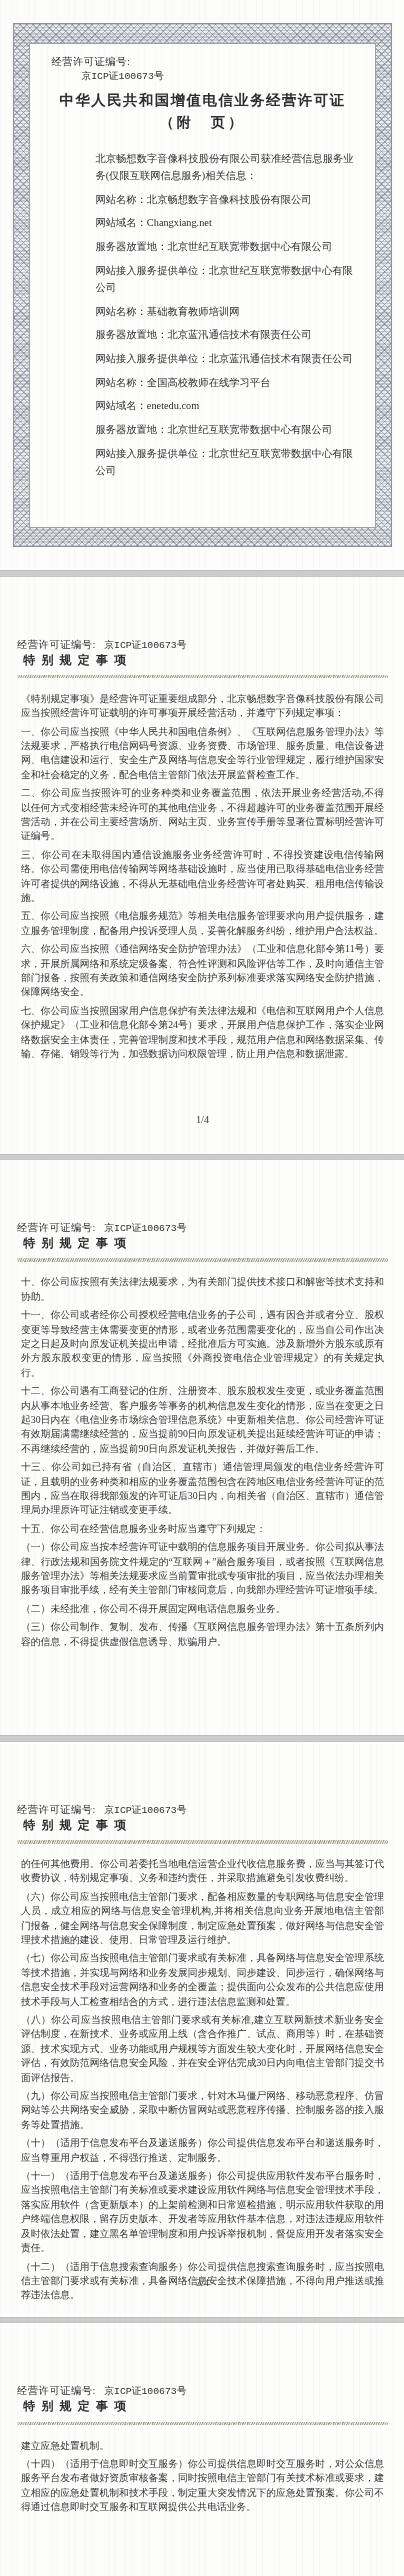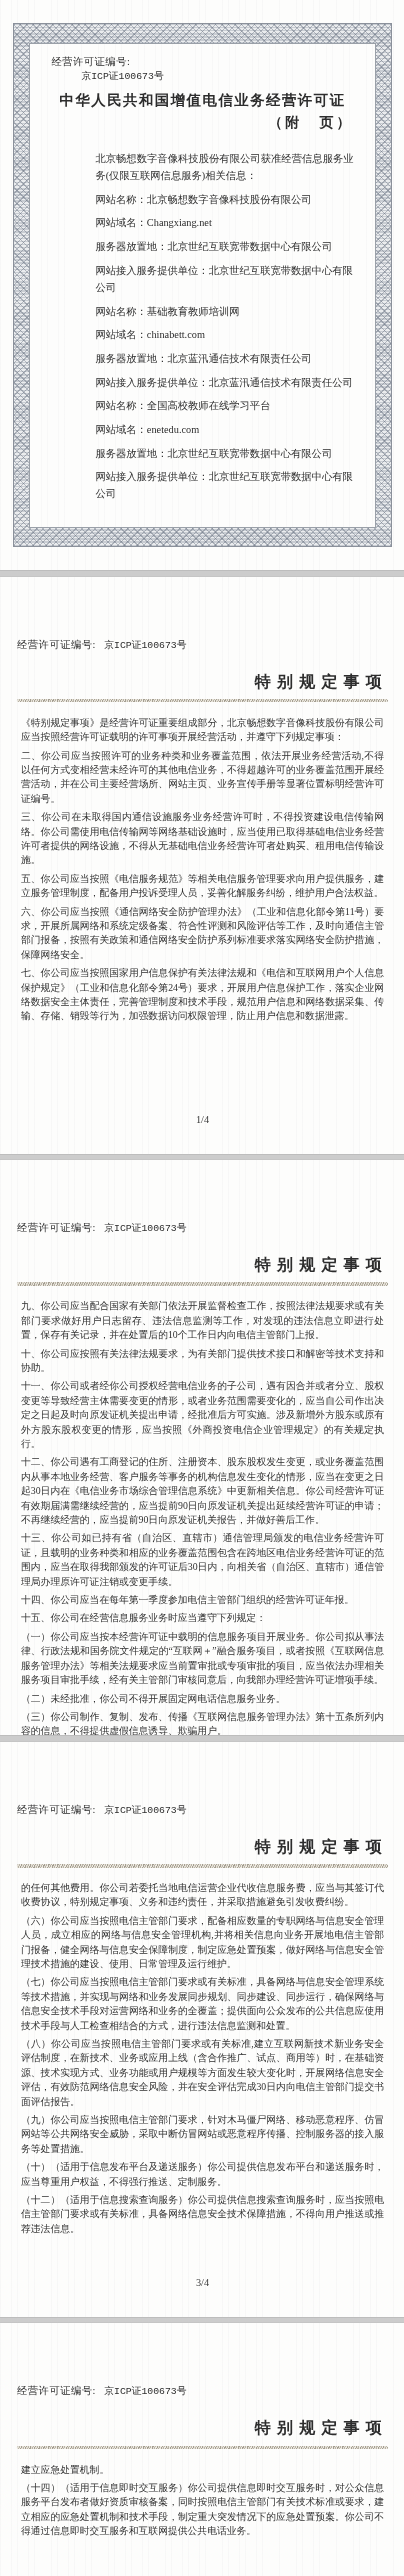--- a/index.html
+++ b/index.html
@@ -15,31 +15,31 @@
     background-image:
       repeating-linear-gradient(45deg,rgba(96,106,122,0.42) 0 1px,rgba(0,0,0,0) 1px 4.6px),
       repeating-linear-gradient(-45deg,rgba(96,106,122,0.42) 0 1px,rgba(0,0,0,0) 1px 4.6px),
       repeating-linear-gradient(0deg,rgba(140,148,160,0.25) 0 1.5px,rgba(255,255,255,0.4) 1.5px 3.1px);}
   .cert-inner{background:#fdfdfc;height:100%;box-sizing:border-box;border:0.5px solid #9aa0a8;
     padding:11.3px 21.6px;
     background-image:repeating-linear-gradient(90deg,rgba(110,110,125,0.035) 0 0.5px,rgba(0,0,0,0) 0.5px 5.7px);}
   .cert-lic-label{font-size:10.3px;letter-spacing:0.5px;}
   .cert-lic-no{font-size:9.8px;margin:1px 0 0 30px;font-family:"Liberation Mono","DejaVu Sans Mono",monospace;}
   .cert-title{margin:8.2px 0 0;text-align:center;font-size:14.4px;font-weight:700;letter-spacing:1.5px;}
-  .cert-subtitle{margin:4.1px 0 0;text-align:right;font-size:14px;font-weight:700;letter-spacing:3.1px;}
+  .cert-subtitle{margin:4.1px 0 0;text-align:center;font-size:14px;font-weight:700;letter-spacing:3.1px;}
   .cert-body{margin-top:17.5px;margin-left:44px;}
   .cert-intro{font-size:10.3px;line-height:17px;margin:0 0 7.2px;text-align:justify;}
   .cert-entry{font-size:10.3px;line-height:17px;margin:0 0 6.7px;text-align:left;}
   .cert-entry .val{}
 
   
   .special-page{box-sizing:border-box;padding:61px 17px 0;}
   .sp-license{font-size:10.3px;letter-spacing:0.5px;}
   .sp-license .lic-no{font-size:9.8px;margin-left:5.2px;font-family:"Liberation Mono","DejaVu Sans Mono",monospace;letter-spacing:0;}
-  .sp-title{margin:20px 0 0;text-align:right;font-size:16px;font-weight:700;letter-spacing:6.2px;text-indent:6.2px;}
+  .sp-title{margin:0 0 0;text-align:left;font-size:12px;font-weight:700;letter-spacing:6.2px;text-indent:6.2px;}
   .wavy{height:3.6px;margin:6.2px 0 13.4px;
     background:repeating-linear-gradient(115deg,#a49e91 0 1px,#e4e0d6 1px 2.1px,#b9b3a6 2.1px 3.1px,#efece4 3.1px 4.1px);
     border-radius:1.5px;}
   .sp-body p{margin:4px;font-size:9.8px;line-height:14.4px;text-align:justify;color:#303030;}
   .page-no{position:absolute;bottom:29px;left:0;width:100%;text-align:center;font-size:10.3px;color:#3a3a3a;
     font-family:Liberation Serif, serif;}
 </style>
 </head>
 <body>
 
@@ -59,21 +59,20 @@
               <p class="cert-entry"><span class="lbl">网站名称：</span><span class="val">北京畅想数字音像科技股份有限公司</span></p>
 
               <p class="cert-entry"><span class="lbl">网站域名：</span><span class="val">Changxiang.net</span></p>
 
               <p class="cert-entry"><span class="lbl">服务器放置地：</span><span class="val">北京世纪互联宽带数据中心有限公司</span></p>
 
               <p class="cert-entry"><span class="lbl">网站接入服务提供单位：</span><span class="val">北京世纪互联宽带数据中心有限公司</span></p>
 
               <p class="cert-entry"><span class="lbl">网站名称：</span><span class="val">基础教育教师培训网</span></p>
 
-              <p class="cert-entry"><span class="lbl">网站域名：</span><span class="val">chinabett.com</span></p>
 
               <p class="cert-entry"><span class="lbl">服务器放置地：</span><span class="val">北京蓝汛通信技术有限责任公司</span></p>
 
               <p class="cert-entry"><span class="lbl">网站接入服务提供单位：</span><span class="val">北京蓝汛通信技术有限责任公司</span></p>
 
               <p class="cert-entry"><span class="lbl">网站名称：</span><span class="val">全国高校教师在线学习平台</span></p>
 
               <p class="cert-entry"><span class="lbl">网站域名：</span><span class="val">enetedu.com</span></p>
 
               <p class="cert-entry"><span class="lbl">服务器放置地：</span><span class="val">北京世纪互联宽带数据中心有限公司</span></p>
@@ -90,46 +89,45 @@
   <section class="page special-page" style="height:577px;">
     <div class="sp-license">
       <span class="lic-label">经营许可证编号:</span>
       <span class="lic-no">京ICP证100673号</span>
     </div>
     <h2 class="sp-title">特别规定事项</h2>
     <div class="wavy"></div>
     <div class="sp-body">
 
     <p>《特别规定事项》是经营许可证重要组成部分，北京畅想数字音像科技股份有限公司应当按照经营许可证载明的许可事项开展经营活动，并遵守下列规定事项：</p>
+        <p>一、你公司应当按照《中华人民共和国电信条例》、《互联网信息服务管理办法》等法规要求，严格执行电信网码号资源、业务资费、市场管理、服务质量、电信设备进网、电信建设和运行、安全生产及网络与信息安全等行业管理规定，履行维护国家安全和社会稳定的义务，配合电信主管部门依法开展监督检查工作。</p>
         <p>二、你公司应当按照许可的业务种类和业务覆盖范围，依法开展业务经营活动,不得以任何方式变相经营未经许可的其他电信业务，不得超越许可的业务覆盖范围开展经营活动，并在公司主要经营场所、网站主页、业务宣传手册等显著位置标明经营许可证编号。</p>
         <p>三、你公司在未取得国内通信设施服务业务经营许可时，不得投资建设电信传输网络。你公司需使用电信传输网等网络基础设施时，应当使用已取得基础电信业务经营许可者提供的网络设施，不得从无基础电信业务经营许可者处购买、租用电信传输设施。</p>
         <p>五、你公司应当按照《电信服务规范》等相关电信服务管理要求向用户提供服务，建立服务管理制度，配备用户投诉受理人员，妥善化解服务纠纷，维护用户合法权益。</p>
         <p>六、你公司应当按照《通信网络安全防护管理办法》（工业和信息化部令第11号）要求，开展所属网络和系统定级备案、符合性评测和风险评估等工作，及时向通信主管部门报备，按照有关政策和通信网络安全防护系列标准要求落实网络安全防护措施，保障网络安全。</p>
         <p>七、你公司应当按照国家用户信息保护有关法律法规和《电信和互联网用户个人信息保护规定》（工业和信息化部令第24号）要求，开展用户信息保护工作，落实企业网络数据安全主体责任，完善管理制度和技术手段，规范用户信息和网络数据采集、传输、存储、销毁等行为，加强数据访问权限管理，防止用户信息和数据泄露。</p>
       </div>
     <div class="page-no">1/4</div>
   </section>
 
   <div class="page-sep"></div>
 
   <section class="page special-page" style="height:575px;">
     <div class="sp-license">
       <span class="lic-label">经营许可证编号:</span>
       <span class="lic-no">京ICP证100673号</span>
     </div>
     <h2 class="sp-title">特别规定事项</h2>
     <div class="wavy"></div>
     <div class="sp-body">
 
-    <p>九、你公司应当配合国家有关部门依法开展监督检查工作，按照法律法规要求或有关部门要求做好用户日志留存、违法信息监测等工作，对发现的违法信息立即进行处置，保存有关记录，并在处置后的10个工作日内向电信主管部门上报。</p>
         <p>十、你公司应按照有关法律法规要求，为有关部门提供技术接口和解密等技术支持和协助。</p>
         <p>十一、你公司或者经你公司授权经营电信业务的子公司，遇有因合并或者分立、股权变更等导致经营主体需要变更的情形，或者业务范围需要变化的，应当自公司作出决定之日起及时向原发证机关提出申请，经批准后方可实施。涉及新增外方股东或原有外方股东股权变更的情形，应当按照《外商投资电信企业管理规定》的有关规定执行。</p>
         <p>十二、你公司遇有工商登记的住所、注册资本、股东股权发生变更，或业务覆盖范围内从事本地业务经营、客户服务等事务的机构信息发生变化的情形，应当在变更之日起30日内在《电信业务市场综合管理信息系统》中更新相关信息。你公司经营许可证有效期届满需继续经营的，应当提前90日向原发证机关提出延续经营许可证的申请；不再继续经营的，应当提前90日向原发证机关报告，并做好善后工作。</p>
         <p>十三、你公司如已持有省（自治区、直辖市）通信管理局颁发的电信业务经营许可证，且载明的业务种类和相应的业务覆盖范围包含在跨地区电信业务经营许可证的范围内，应当在取得我部颁发的许可证后30日内，向相关省（自治区、直辖市）通信管理局办理原许可证注销或变更手续。</p>
-        <p>十四、你公司应当在每年第一季度参加电信主管部门组织的经营许可证年报。</p>
         <p>十五、你公司在经营信息服务业务时应当遵守下列规定：</p>
         <p>（一）你公司应当按本经营许可证中载明的信息服务项目开展业务。你公司拟从事法律、行政法规和国务院文件规定的“互联网＋”融合服务项目，或者按照《互联网信息服务管理办法》等相关法规要求应当前置审批或专项审批的项目，应当依法办理相关服务项目审批手续，经有关主管部门审核同意后，向我部办理经营许可证增项手续。</p>
         <p>（二）未经批准，你公司不得开展固定网电话信息服务业务。</p>
         <p>（三）你公司制作、复制、发布、传播《互联网信息服务管理办法》第十五条所列内容的信息，不得提供虚假信息诱导、欺骗用户。</p>
       </div>
   </section>
 
   <div class="page-sep"></div>
 
   <section class="page special-page" style="height:575px;">
@@ -140,20 +138,21 @@
     <h2 class="sp-title">特别规定事项</h2>
     <div class="wavy"></div>
     <div class="sp-body">
 
     <p>的任何其他费用。你公司若委托当地电信运营企业代收信息服务费，应当与其签订代收费协议，特别规定事项、义务和违约责任，并采取措施避免引发收费纠纷。</p>
         <p>（六）你公司应当按照电信主管部门要求，配备相应数量的专职网络与信息安全管理人员，成立相应的网络与信息安全管理机构,并将相关信息向业务开展地电信主管部门报备，健全网络与信息安全保障制度，制定应急处置预案，做好网络与信息安全管理技术措施的建设、使用、日常管理及运行维护。</p>
         <p>（七）你公司应当按照电信主管部门要求或有关标准，具备网络与信息安全管理系统等技术措施，并实现与网络和业务发展同步规划、同步建设、同步运行，确保网络与信息安全技术手段对运营网络和业务的全覆盖；提供面向公众发布的公共信息应使用技术手段与人工检查相结合的方式，进行违法信息监测和处置。</p>
         <p>（八）你公司应当按照电信主管部门要求或有关标准,建立互联网新技术新业务安全评估制度，在新技术、业务或应用上线（含合作推广、试点、商用等）时，在基础资源、技术实现方式、业务功能或用户规模等方面发生较大变化时，开展网络信息安全评估，有效防范网络信息安全风险，并在安全评估完成30日内向电信主管部门提交书面评估报告。</p>
         <p>（九）你公司应当按照电信主管部门要求，针对木马僵尸网络、移动恶意程序、仿冒网站等公共网络安全威胁，采取中断仿冒网站或恶意程序传播、控制服务器的接入服务等处置措施。</p>
         <p>（十）（适用于信息发布平台及递送服务）你公司提供信息发布平台和递送服务时，应当尊重用户权益，不得强行推送、定制服务。</p>
+        <p>（十一）（适用于信息发布平台及递送服务）你公司提供应用软件发布平台服务时，应当按照电信主管部门有关标准或要求建设应用软件网络与信息安全管理技术手段，落实应用软件（含更新版本）的上架前检测和日常巡检措施，明示应用软件获取的用户终端信息权限，留存历史版本、开发者等应用软件基本信息，对违法违规应用软件及时依法处置，建立黑名单管理制度和用户投诉举报机制，督促应用开发者落实安全责任。</p>
         <p>（十二）（适用于信息搜索查询服务）你公司提供信息搜索查询服务时，应当按照电信主管部门要求或有关标准，具备网络信息安全技术保障措施，不得向用户推送或推荐违法信息。</p>
       </div>
     <div class="page-no">3/4</div>
   </section>
 
   <div class="page-sep"></div>
 
   <section class="page special-page" style="height:556px;">
     <div class="sp-license">
       <span class="lic-label">经营许可证编号:</span>

